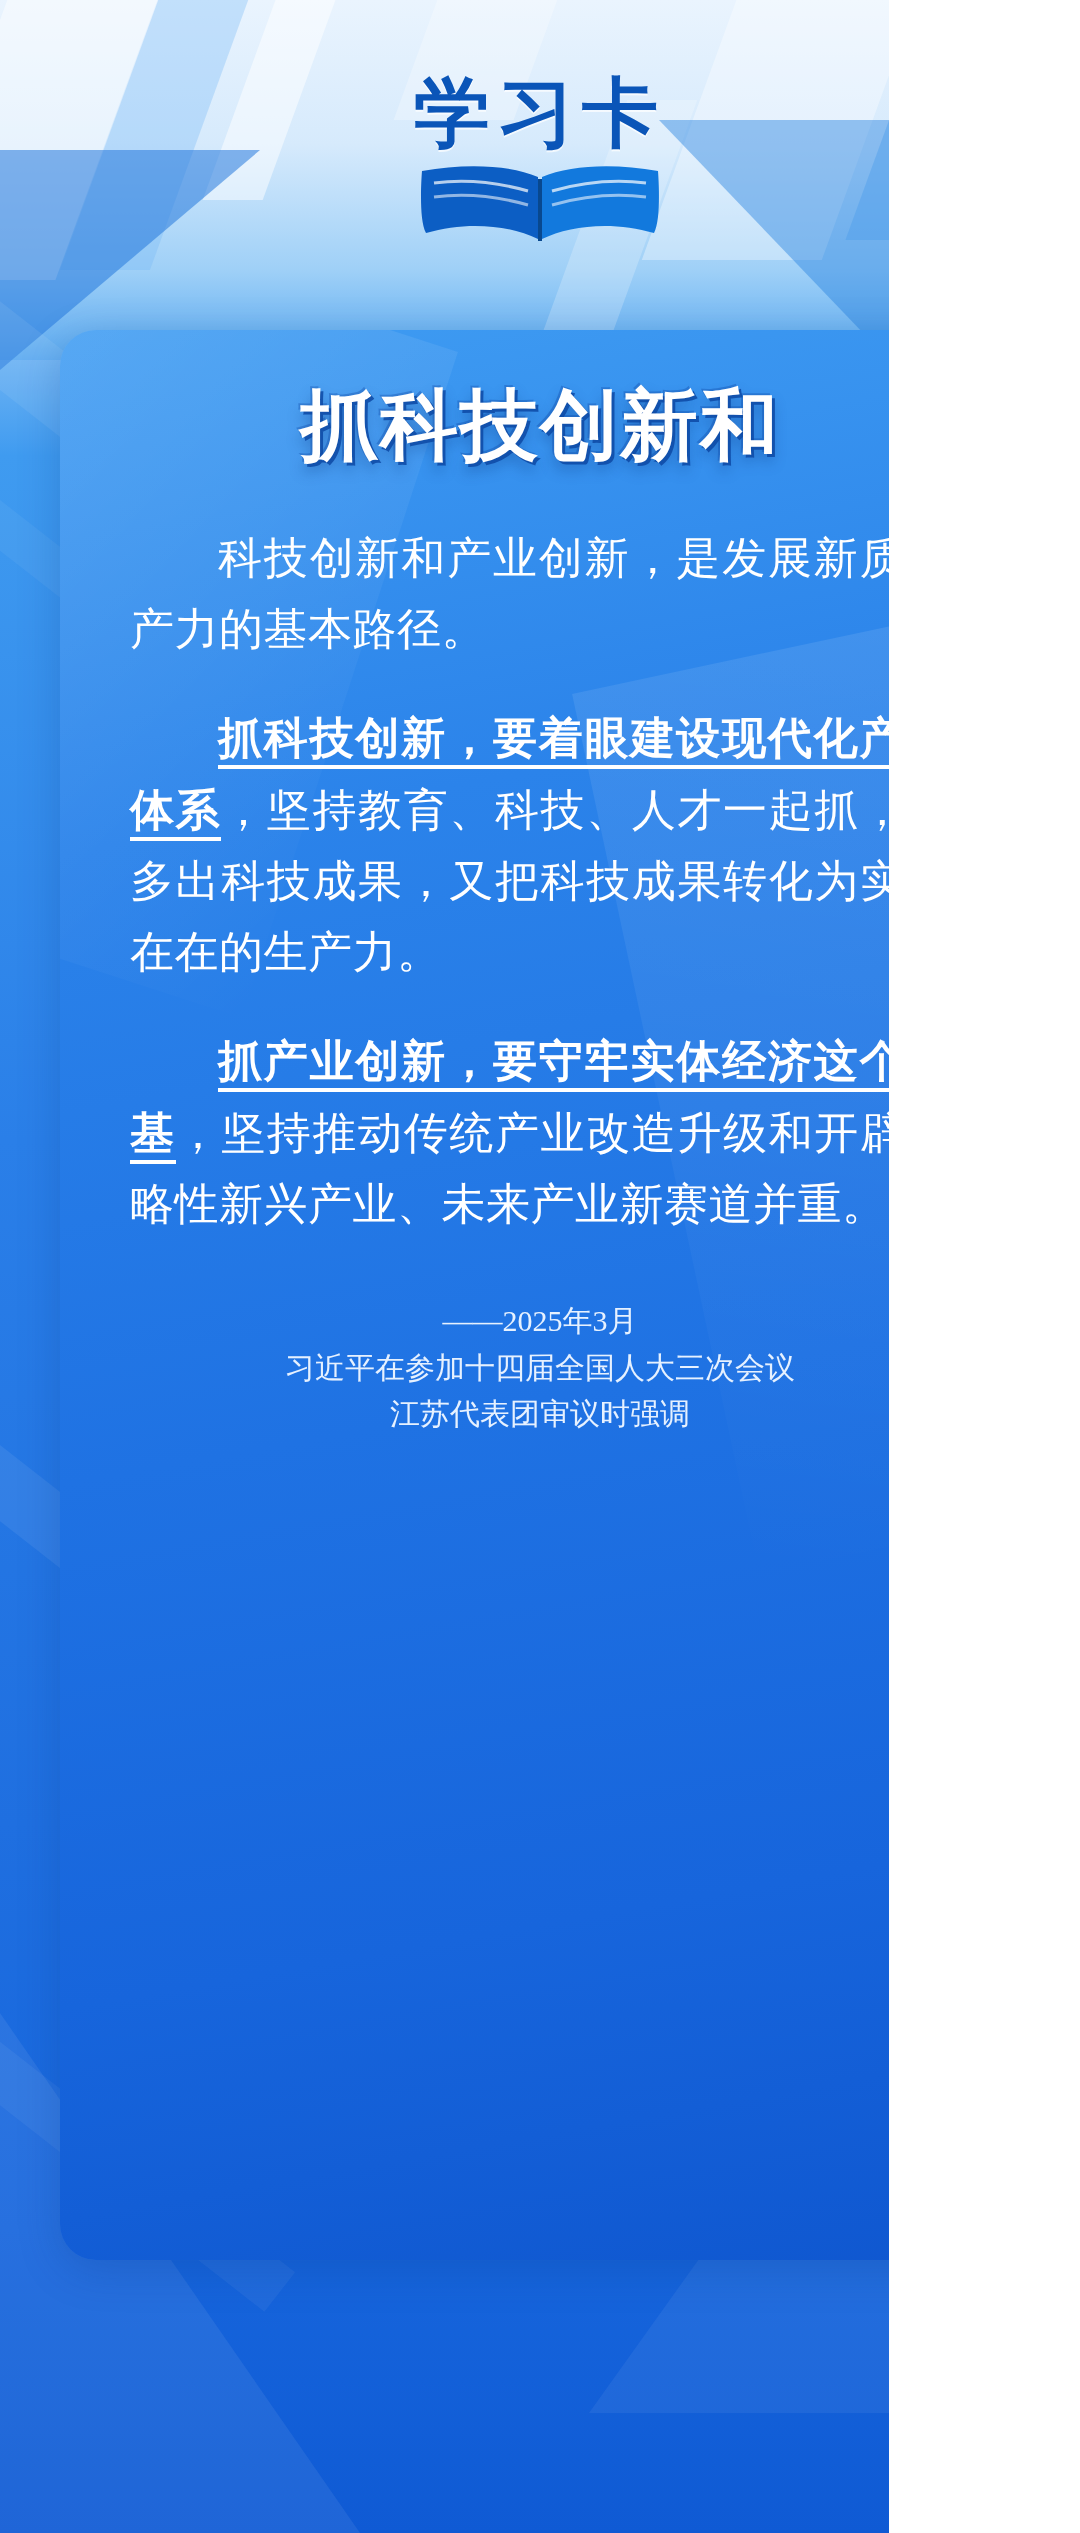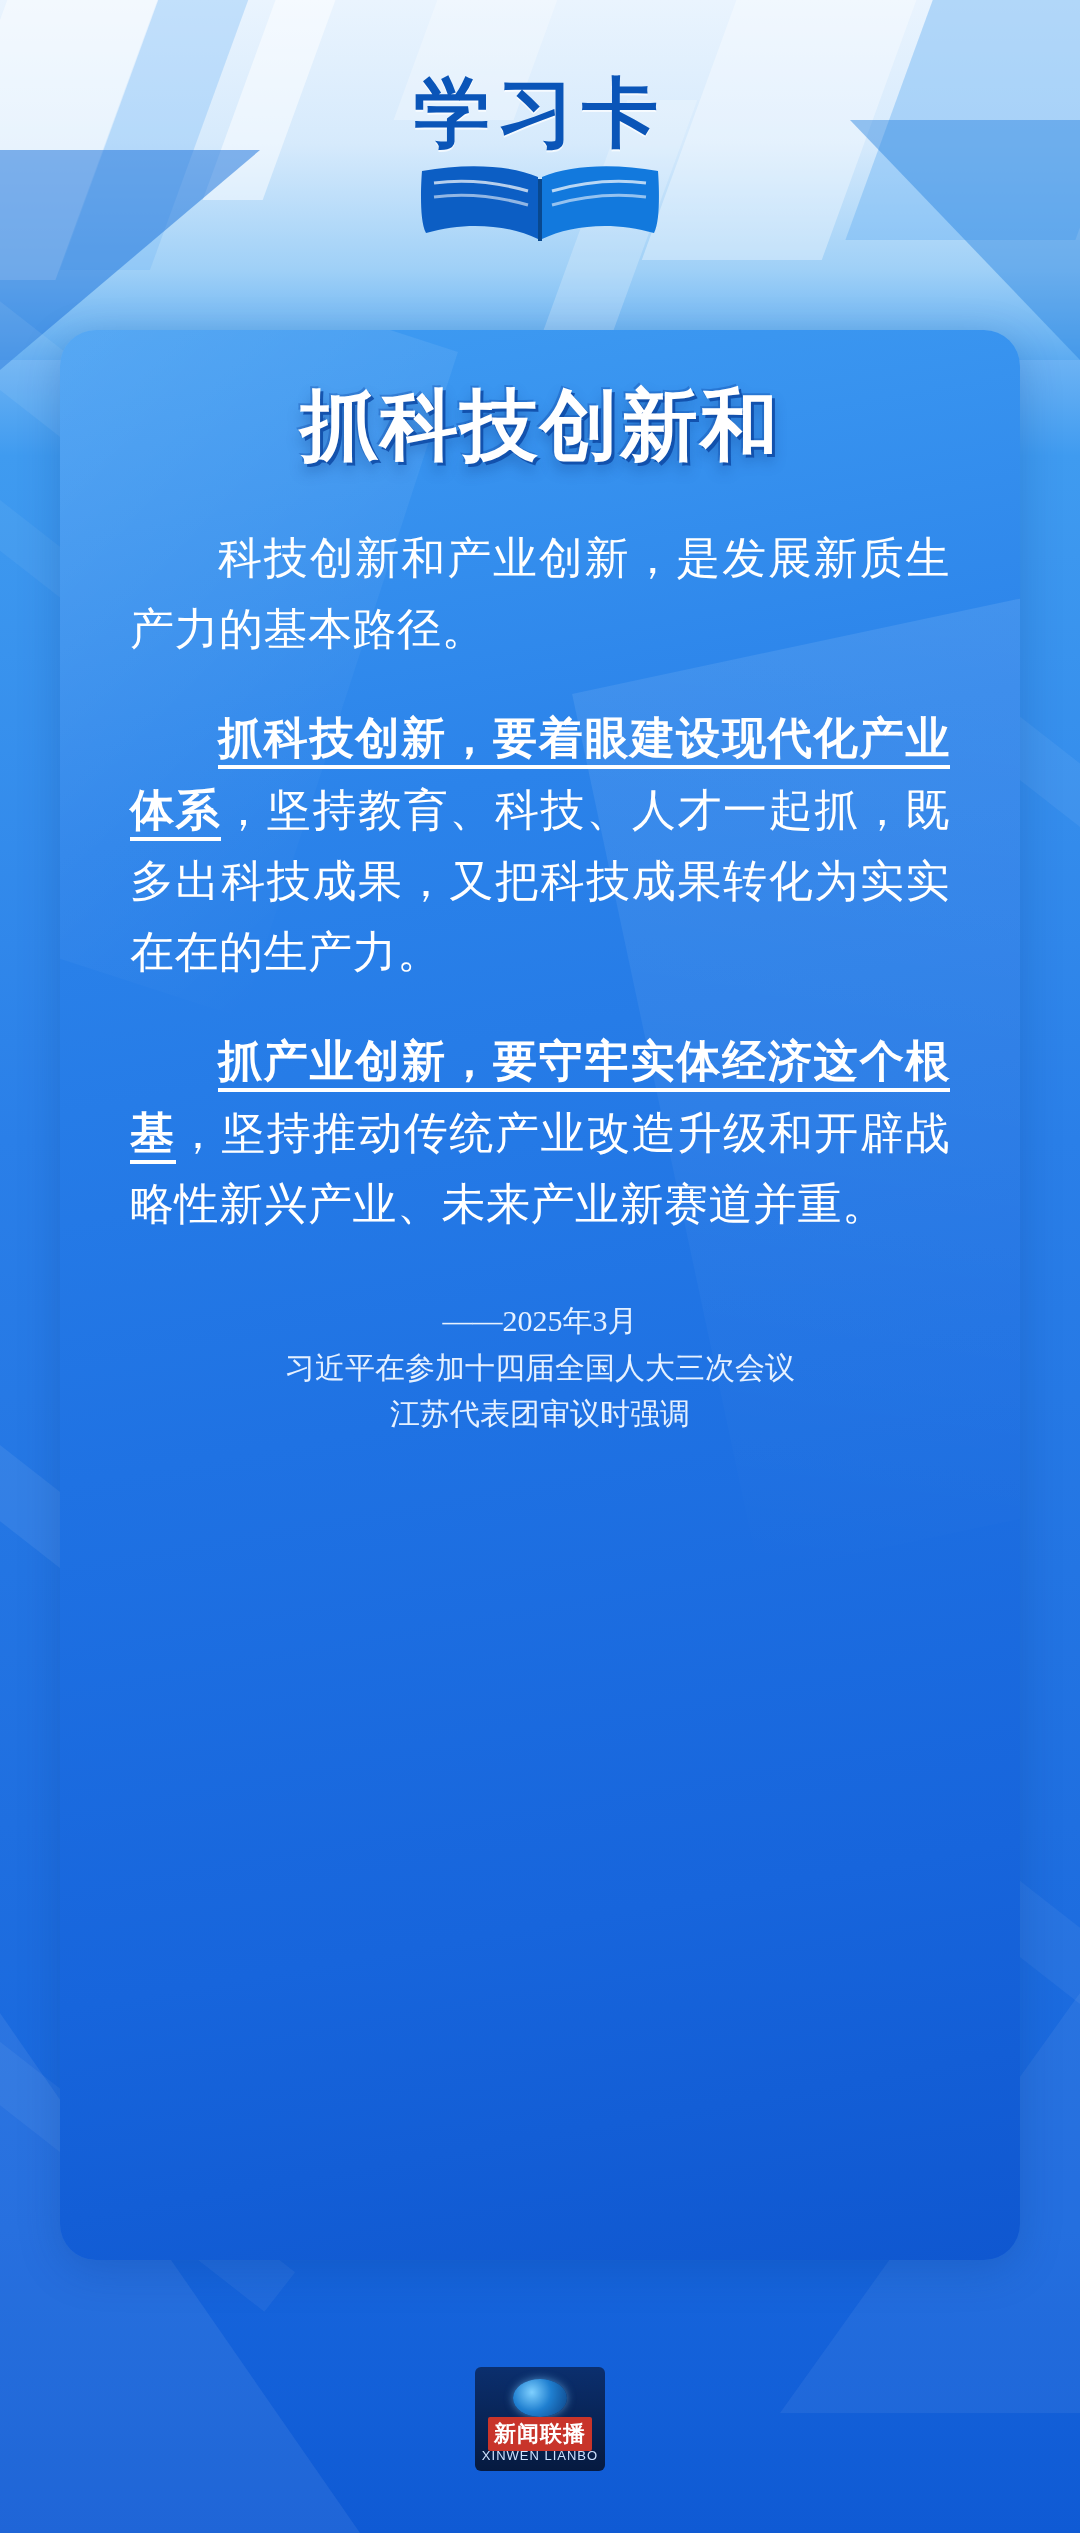--- a/index.html
+++ b/index.html
@@ -5,21 +5,21 @@
   html, body {
     margin: 0;
     padding: 0;
     background: #ffffff;
   }
   body {
     font-family: "Liberation Sans", "DejaVu Sans", sans-serif;
   }
   .poster {
     position: relative;
-    width: 1080px;
+    width: 889px;
     height: 2533px;
     overflow: hidden;
     background: linear-gradient(180deg, #e8f2fd 0%, #cfe6fb 6%, #3f9bf0 18%, #2a7fe8 45%, #1f6fe0 72%, #1766dd 88%, #0f5ad4 100%);
   }
 
   
   .bg-layer {
     position: absolute;
     inset: 0;
     overflow: hidden;
@@ -297,21 +297,14 @@
       </div>
 
       <div class="source">
         <div>——2025年3月</div>
         <div>习近平在参加十四届全国人大三次会议</div>
         <div>江苏代表团审议时强调</div>
       </div>
     </div>
   </div>
 
-  <div class="footer">
-    <div class="badge">
-      <div class="badge-globe"></div>
-      <div class="badge-cn">新闻联播</div>
-      <div class="badge-en">XINWEN LIANBO</div>
-    </div>
-  </div>
 
 </div>
 
 </body></html>

